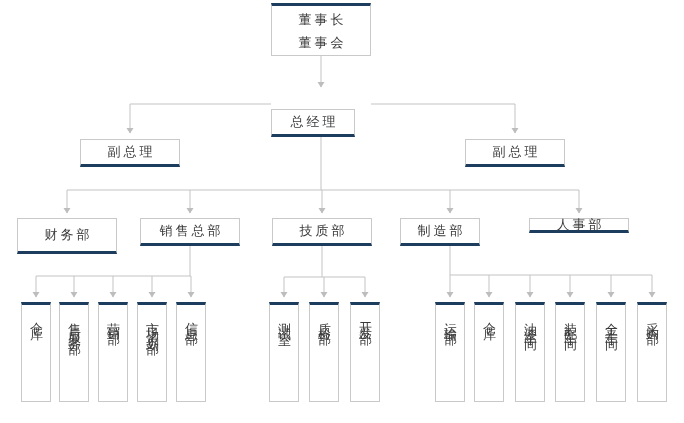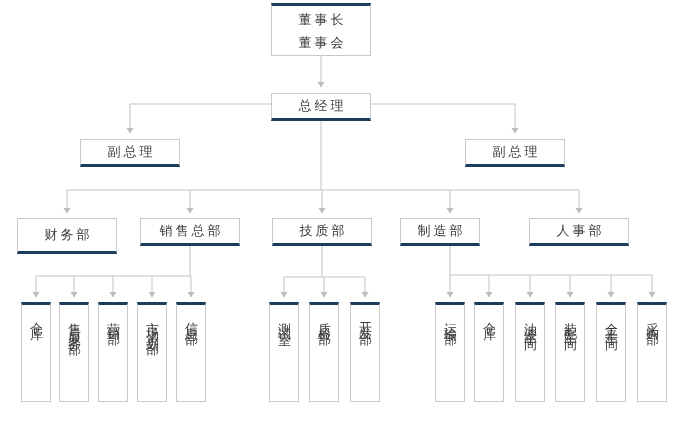--- a/index.html
+++ b/index.html
@@ -72,21 +72,21 @@
       <path d="M611 275 V297" marker-end="url(#arw)"></path>
       <path d="M652 275 V297" marker-end="url(#arw)"></path>
     </g>
   </svg>
 
   <div class="box bar-top two-line" style="left:271px;top:3px;width:100px;height:53px">
     <span>董事长</span>
     <span>董事会</span>
   </div>
 
-  <div class="box bar-bottom" style="left:271px;top:93px;width:100px;height:28px">
+  <div class="box bar-bottom" style="left:271px;top:109px;width:84px;height:28px">
     <span>总经理</span>
   </div>
 
   <div class="box bar-bottom" style="left:80px;top:139px;width:100px;height:28px">
     <span>副总理</span>
   </div>
   <div class="box bar-bottom" style="left:465px;top:139px;width:100px;height:28px">
     <span>副总理</span>
   </div>
 
@@ -95,21 +95,21 @@
   </div>
   <div class="box bar-bottom" style="left:140px;top:218px;width:100px;height:28px">
     <span>销售总部</span>
   </div>
   <div class="box bar-bottom" style="left:272px;top:218px;width:100px;height:28px">
     <span>技质部</span>
   </div>
   <div class="box bar-bottom" style="left:400px;top:218px;width:80px;height:28px">
     <span>制造部</span>
   </div>
-  <div class="box bar-bottom" style="left:529px;top:218px;width:100px;height:28px">
+  <div class="box bar-bottom" style="left:529px;top:218px;width:100px;height:15px">
     <span>人事部</span>
   </div>
 
   <div class="box vbox bar-top" style="left:21px;top:302px;width:30px;height:100px">
     <span class="vtext">仓库</span>
   </div>
   <div class="box vbox bar-top" style="left:59px;top:302px;width:30px;height:100px">
     <span class="vtext">售后服务部</span>
   </div>
   <div class="box vbox bar-top" style="left:98px;top:302px;width:30px;height:100px">

